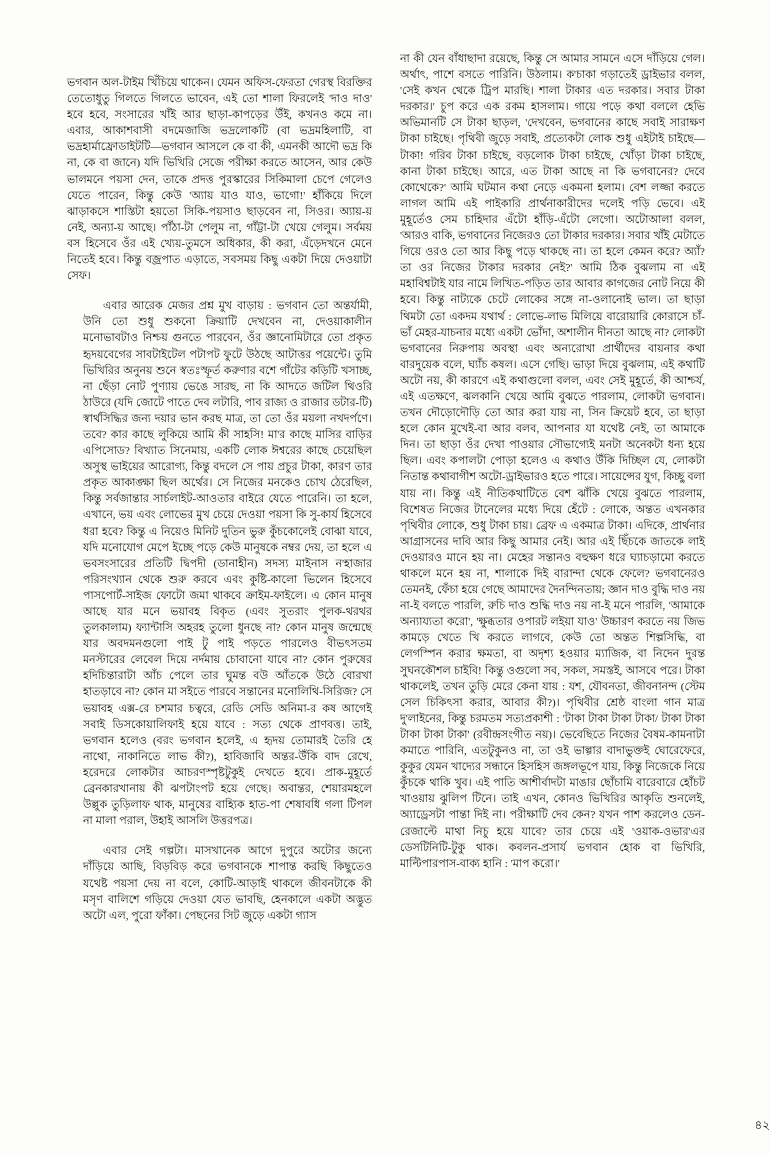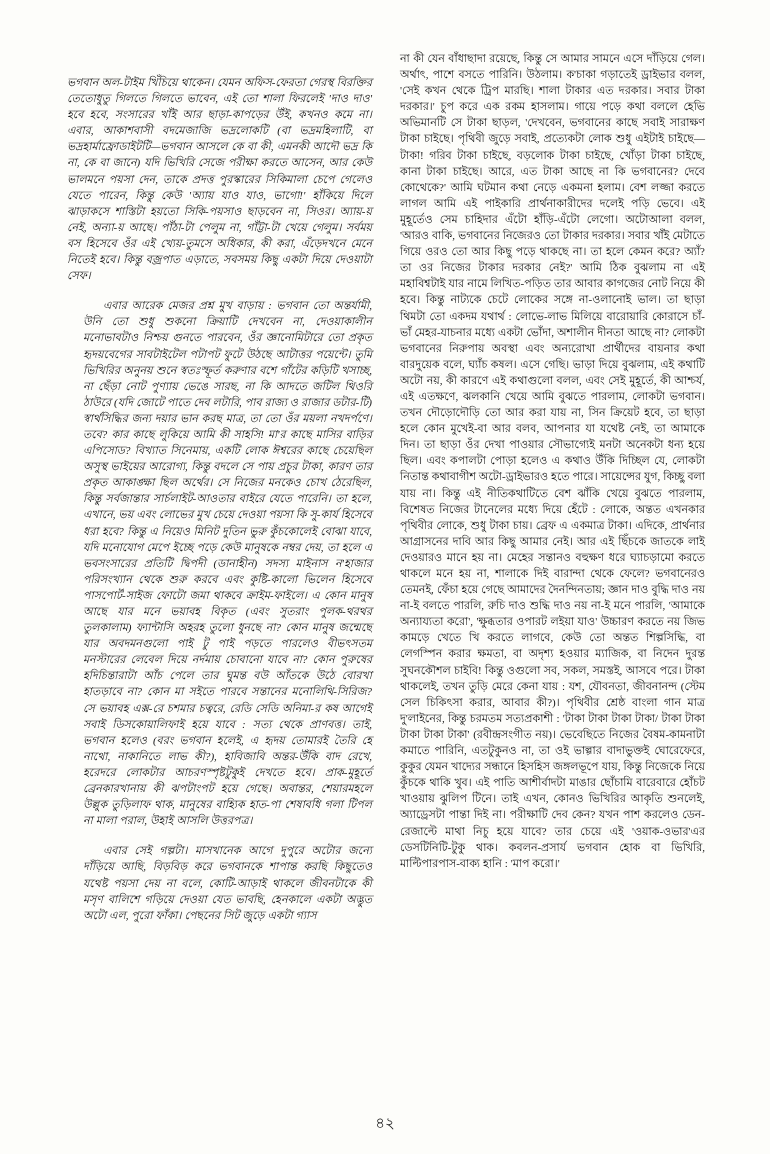--- a/index.html
+++ b/index.html
@@ -27,37 +27,36 @@
   .col {
     width: 305px;
     font-size: 11px;
     line-height: 16.1px;
     text-align: justify;
     text-justify: inter-word;
     word-spacing: 0.2px;
   }
   .col-left {
     padding-top: 24px;
-    font-style: italic;
   }
   .para {
     margin: 0;
   }
   .para.indent {
     text-indent: 20px;
     margin-top: 14px;
     margin-left: 16px;
   }
   .page-number {
     position: absolute;
     bottom: 18px;
     left: 0;
     width: 100%;
-    text-align: center;
-    font-size: 15px;
+    text-align: right;
+    font-size: 12px;
     color: #1a1a1a;
   }
 </style>
 </head>
 <body>
 
 <div class="page">
   <div class="columns">
     <div class="col col-left">
       <p class="para">ভগবান অল-টাইম খিঁচিয়ে থাকেন। যেমন অফিস-ফেরতা গেরস্থ বিরক্তির তেতোধুতু গিলতে গিলতে ভাবেন, এই তো শালা ফিরলেই 'দাও দাও' হবে হবে, সংসারের খাঁই আর ছাড়া-কাপড়ের উঁই, কখনও কমে না। এবার, আকাশবাসী বদমেজাজি ভদ্রলোকটি (বা ভদ্রমহিলাটি, বা ভদ্রহার্মাফ্রোডাইটটি—ভগবান আসলে কে বা কী, এমনকী আদৌ ভদ্র কি না, কে বা জানে) যদি ভিখিরি সেজে পরীক্ষা করতে আসেন, আর কেউ ভালমনে পয়সা দেন, তাকে প্রদত্ত পুরস্কারের সিকিমালা চেপে গেলেও যেতে পারেন, কিন্তু কেউ 'অ্যায় যাও যাও, ভাগো!' হাঁকিয়ে দিলে ঝাড়াকসে শাস্তিটা হয়তো সিকি-পয়সাও ছাড়বেন না, সিওর। অ্যায়-য় নেই, অন্যা-য় আছে। পাঁঠা-টা পেলুম না, গাঁট্টা-টা খেয়ে গেলুম। সর্বময় বস হিসেবে ওঁর এই খ্যেয়-তুমসে অধিকার, কী করা, এঁড়েদখনে মেনে নিতেই হবে। কিন্তু বজ্রপাত এড়াতে, সবসময় কিছু একটা দিয়ে দেওয়াটা সেফ।</p>

